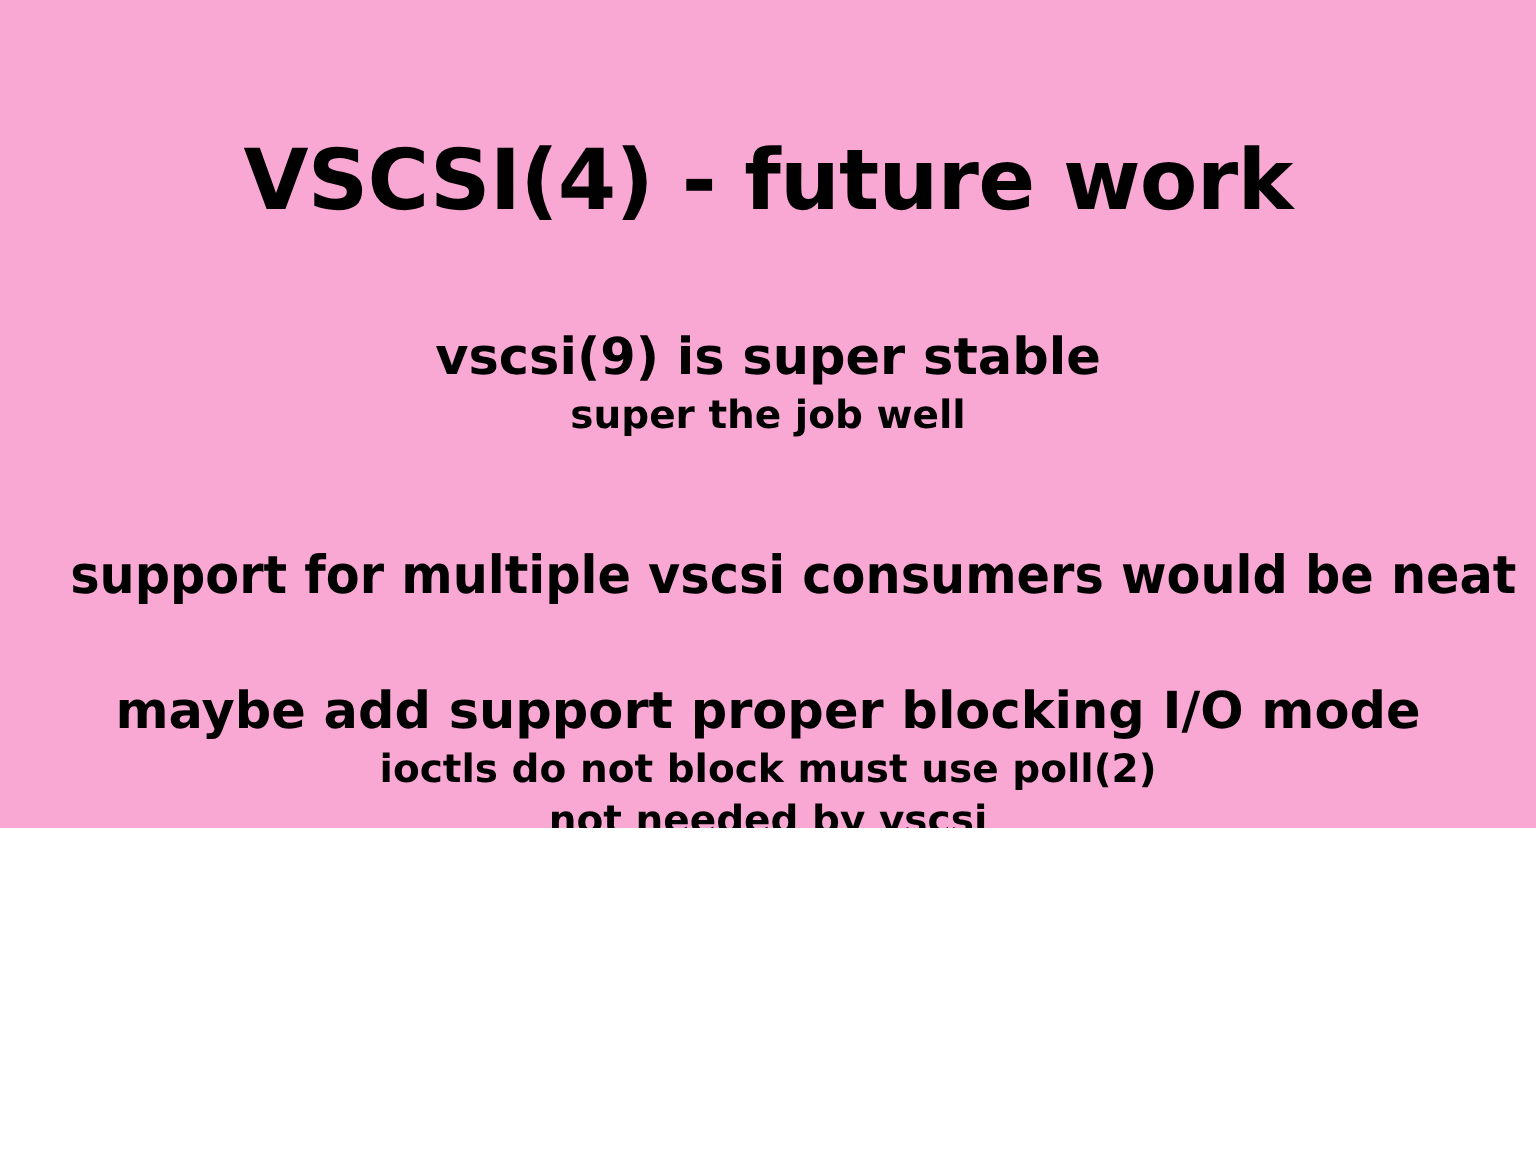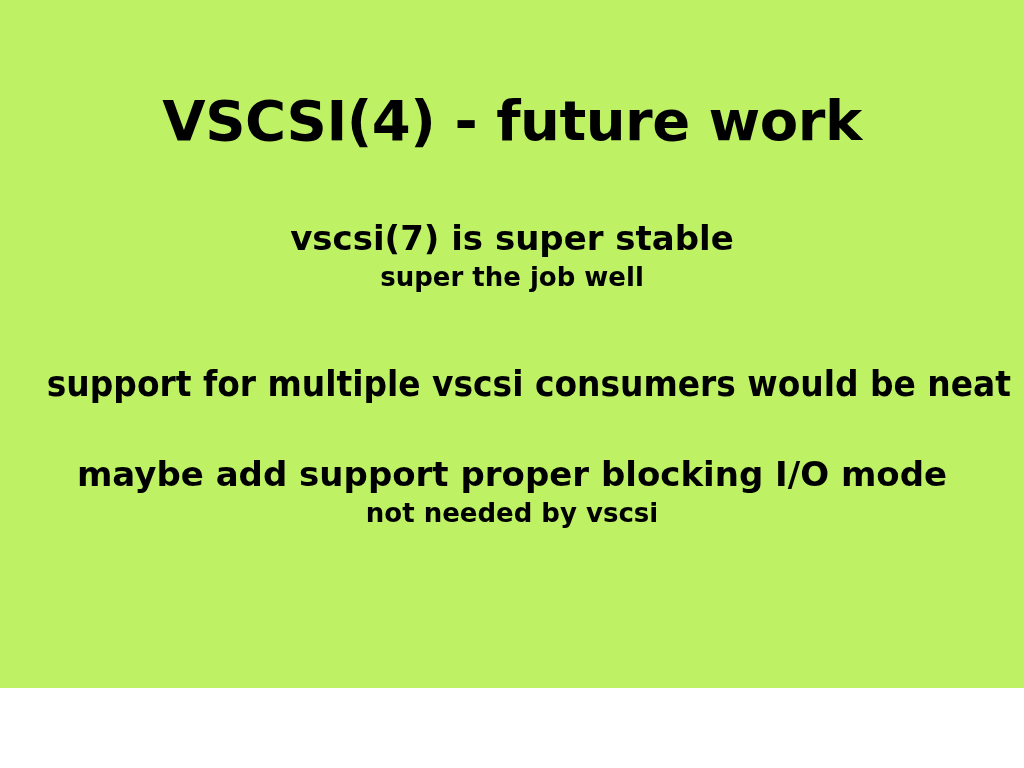--- a/index.html
+++ b/index.html
@@ -7,22 +7,22 @@
     margin: 0;
     padding: 0;
     background: #ffffff;
   }
   body {
     font-family: "DejaVu Sans", sans-serif;
   }
   .slide {
     position: relative;
     width: 1024px;
-    height: 688px;
-    background: #bef264;
+    height: 552px;
+    background: #f9a8d4;
     overflow: hidden;
     margin: 0 auto;
   }
   .slide-title {
     position: absolute;
     left: 0;
     right: 0;
     top: 92px;
     text-align: center;
     font-size: 56px;
@@ -71,26 +71,27 @@
   }
 </style>
 </head>
 <body>
 
 <div class="slide">
 
   <div class="slide-title">VSCSI(4) - future work</div>
 
   <div class="body-block block-1">
-    <div class="line-head">vscsi(7) is super stable</div>
+    <div class="line-head">vscsi(9) is super stable</div>
     <div class="line-sub">super the job well</div>
   </div>
 
   <div class="body-block block-2">
     <span class="line-wide">support for multiple vscsi consumers would be neat</span>
   </div>
 
   <div class="body-block block-3">
     <div class="line-head">maybe add support proper blocking I/O mode</div>
+    <div class="line-sub">ioctls do not block must use poll(2)</div>
     <div class="line-sub">not needed by vscsi</div>
   </div>
 
 </div>
 
 </body></html>

